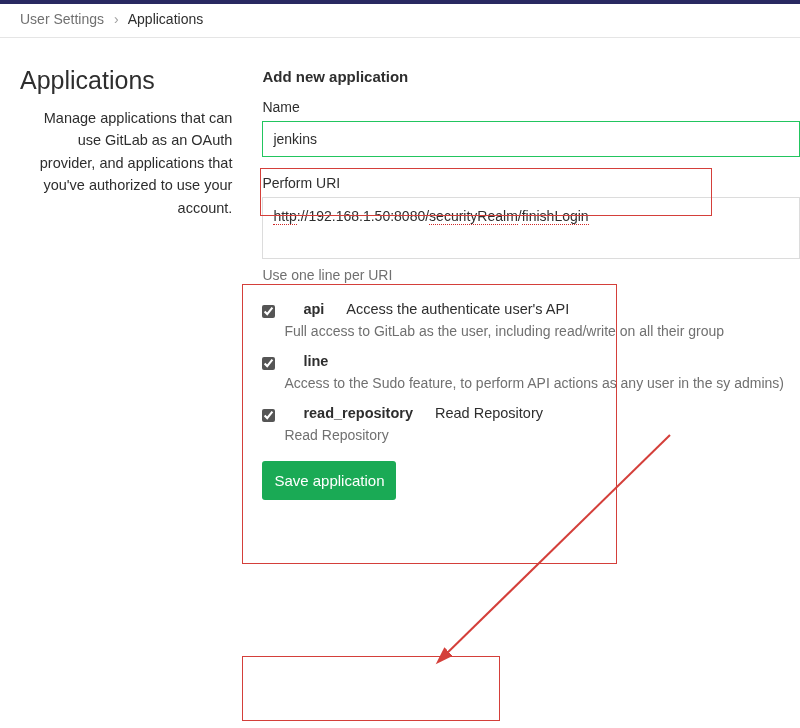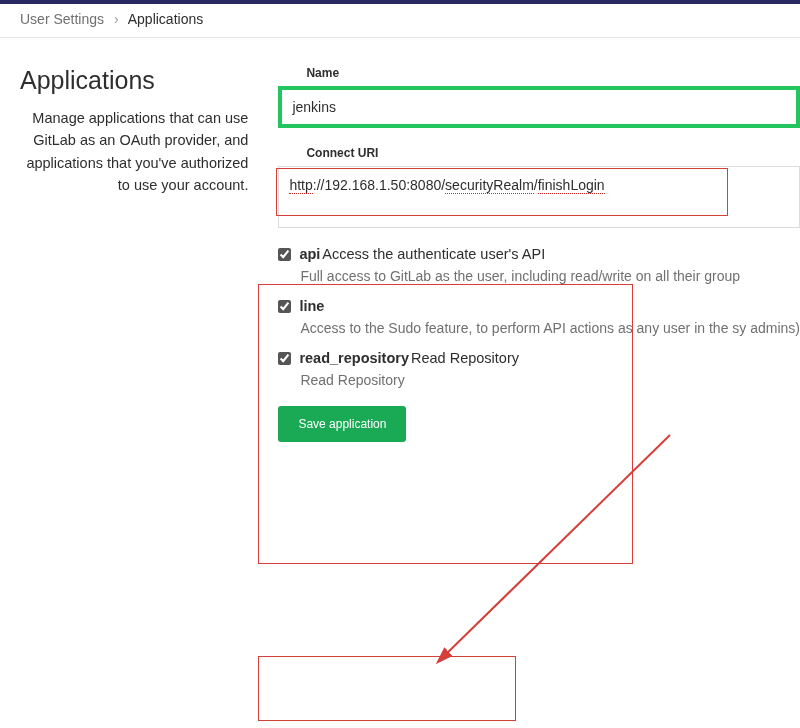--- a/index.html
+++ b/index.html
@@ -9,33 +9,33 @@
   .breadcrumb { padding: 7px 20px 10px 20px; font-size: 14px; color: #707070; border-bottom: 1px solid #e5e5e5; }
   .breadcrumb .bc-item { color: #707070; }
   .breadcrumb .bc-sep { color: #a0a0a0; padding: 0 6px; }
   .breadcrumb .bc-current { color: #2e2e2e; }
   .content { display: flex; padding: 28px 0 0 20px; }
   .left { width: 330px; padding-right: 30px; }
   .left h1 { margin: 0 0 12px 0; font-size: 25px; font-weight: 400; color: #2e2e2e; }
   .left p  { margin: 0; font-size: 14.5px; line-height: 1.55; color: #2e2e2e; text-align: right; }
   .right { flex: 1; position: relative; padding-right: 0; }
   .form-title { font-size: 15px; font-weight: 600; margin: 2px 0 14px 0; }
-  .label { font-size: 12px; font-weight: 700; margin-bottom: 6px; margin-left: 28px; }
-  .input { width: 100%; border: 4px solid #22c55e; padding: 9px 10px; font-size: 14px; color: #2e2e2e; }
+  .label { font-size: 14px; font-weight: 400; margin-bottom: 6px; }
+  .input { width: 100%; border: 1px solid #22c55e; padding: 9px 10px; font-size: 14px; color: #2e2e2e; }
   .block { margin-bottom: 18px; }
   .help  { font-size: 14px; color: #707070; margin-top: 8px; }
   .textarea { width: 100%; border: 1px solid #dcdcdc; padding: 9px 20px 30px 10px; font-size: 14px; min-height: 62px; resize: none; }
   .squiggle { border-bottom: 1.5px dotted #d02828; padding-bottom: 0px; }
   .scope { margin-bottom: 14px; }
-  .scope-row { display: flex; align-items: flex-start; font-size: 14.5px; }
+  .scope-row { display: flex; align-items: center; font-size: 14.5px; gap: 20px; }
   .scope-row input[type=checkbox] { margin: 0 8px 0 0; transform: translateY(2px); accent-color: #555; }
   .scope-name { font-weight: 600; margin-right: 2px; }
   .scope-label { }
-  .scope-desc { margin: 6px 0 0 22px; font-size: 14px; color: #707070; white-space: nowrap; overflow: hidden; }
-  .save-btn { display: inline-block; background: #1aaa55; color: #fff; border: none; border-radius: 3px; padding: 11px 20px; font-size: 12px; cursor: pointer; }
+  .scope-desc { margin: 6px 16px 0 22px; font-size: 14px; color: #707070; white-space: nowrap; overflow: hidden; }
+  .save-btn { display: inline-block; background: #1aaa55; color: #fff; border: none; border-radius: 3px; padding: 11px 12px; font-size: 15px; cursor: pointer; }
   .annot { position: absolute; border: 1px solid #d43f3a; pointer-events: none; }
   .arrow-wrap { position: absolute; left: 420px; top: 430px; width: 260px; height: 250px; pointer-events: none; }
 </style>
 </head>
 <body>
 
 <div class="page">
   <div class="topbar"></div>
 
   <div class="breadcrumb">
@@ -44,31 +44,33 @@
     <span class="bc-current">Applications</span>
   </div>
 
   <div class="content">
     <div class="left">
       <h1>Applications</h1>
       <p>Manage applications that can use GitLab as an OAuth provider, and applications that you've authorized to use your account.</p>
     </div>
 
     <div class="right">
+      <div class="form-title">Add new application</div>
 
       <div class="block">
         <div class="label">Name</div>
         <input class="input" type="text" value="jenkins" style="">
       </div>
 
       <div class="block">
-        <div class="label">Connect URI</div>
+        <div class="label">Perform URI</div>
         <div class="textarea" contenteditable="true" style="line-height: 1.4;">
           <span class="squiggle">http</span><span>://192.168.1.50:8080/</span><span class="squiggle">securityRealm</span><span>/</span><span class="squiggle">finishLogin</span>
         </div>
+        <div class="help">Use one line per URI</div>
       </div>
 
       <div class="block">
         <div id="scopes-container">
             <div class="scope">
               <label class="scope-row">
                 <input type="checkbox" checked="" style="">
                 <span class="scope-name">api</span>
                 <span class="scope-label"> Access the authenticate user's API</span>
               </label>

